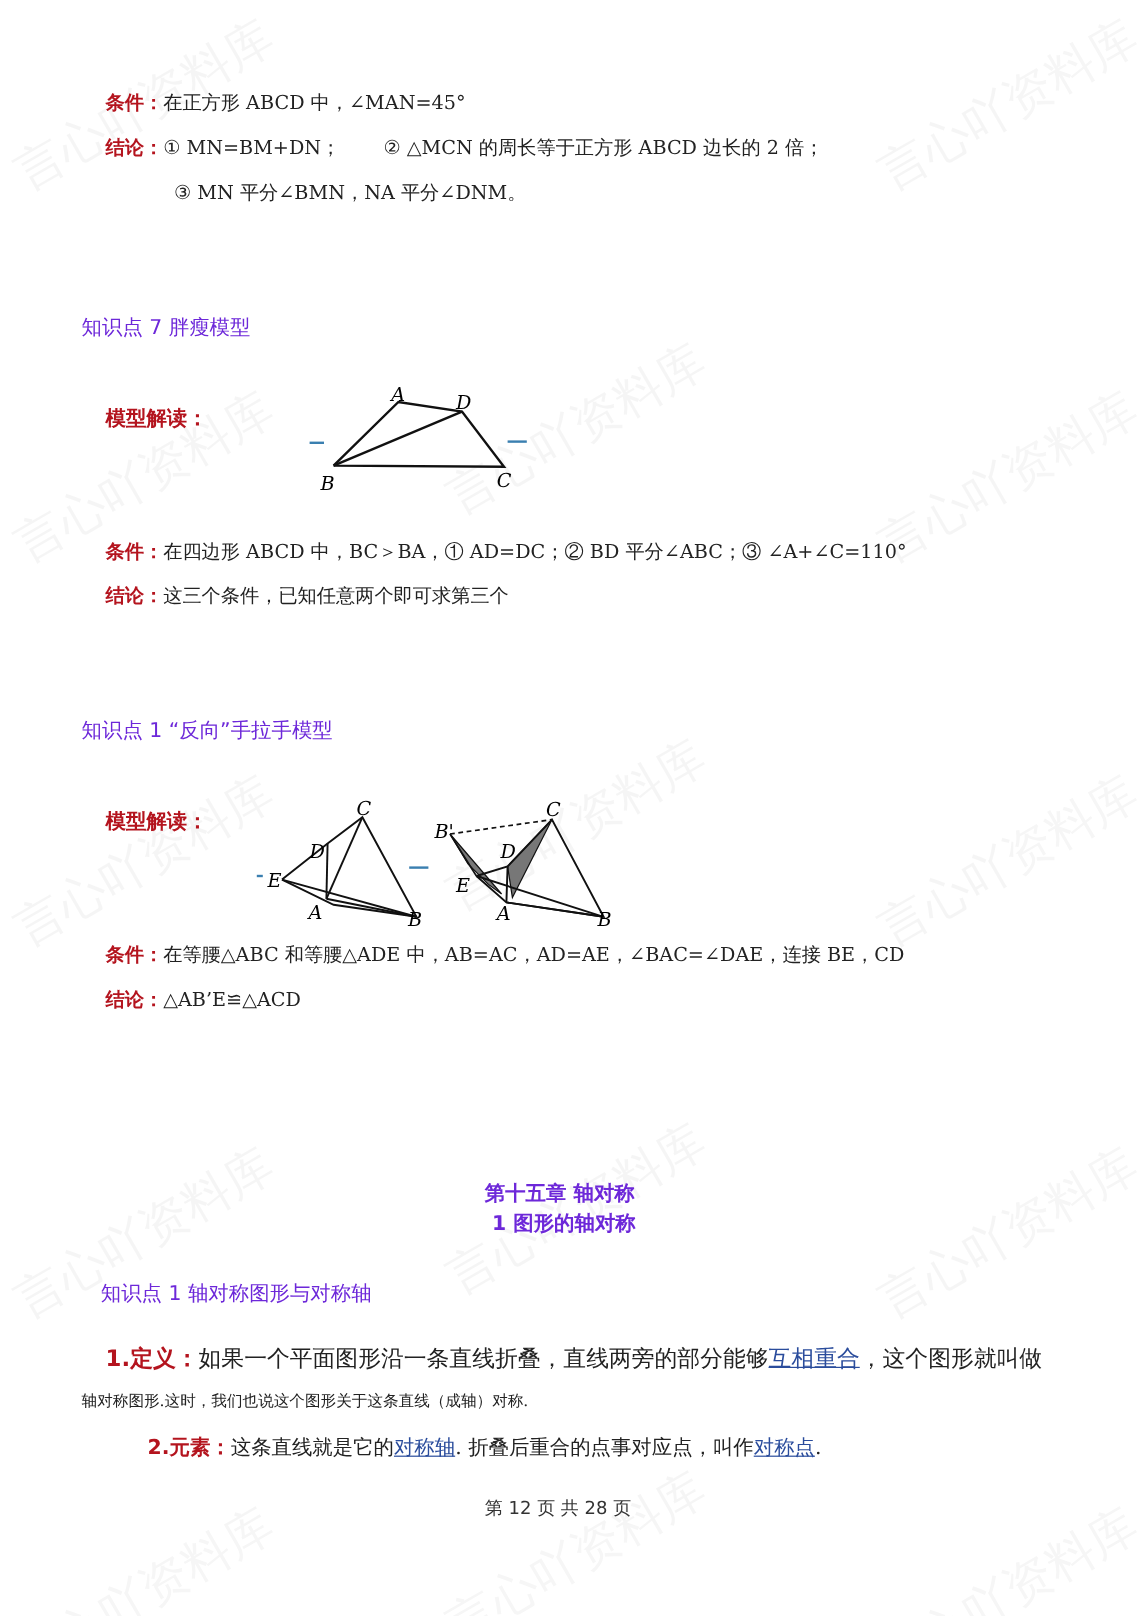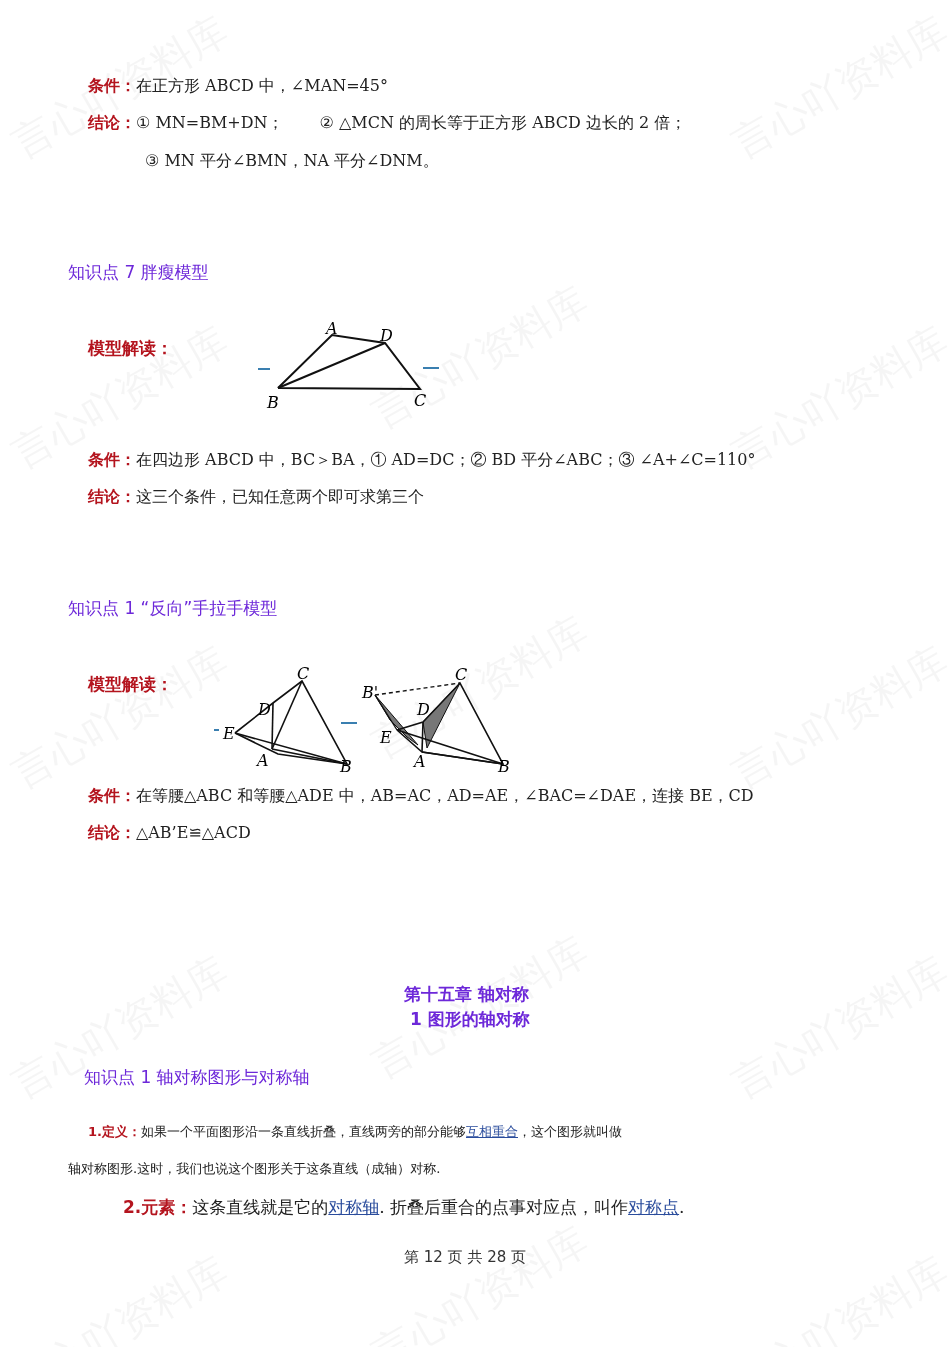--- a/index.html
+++ b/index.html
@@ -96,21 +96,21 @@
   <span class="label">条件：</span><span>在等腰△ABC 和等腰△ADE 中，AB=AC，AD=AE，∠BAC=∠DAE，连接 BE，CD</span>
 </div>
 <div class="abs txt" style="left:88px;top:822px;">
   <span class="label">结论：</span><span>△AB’E≌△ACD</span>
 </div>
 
 <div class="abs heading" style="left:404px;top:970px;font-weight:bold;margin-top:13px;">第十五章  轴对称</div>
 <div class="abs heading" style="left:410px;top:1008px;font-weight:bold;">1  图形的轴对称</div>
 <div class="abs heading" style="left:68px;top:1066px;margin-left:16px;">知识点 1  轴对称图形与对称轴</div>
 
-<div class="abs txt" style="left:88px;top:1121px;font-size:13px;">
+<div class="abs txt" style="left:88px;top:1121px;font-size:19px;">
   <span class="label">1.定义：</span><span>如果一个平面图形沿一条直线折叠，直线两旁的部分能够</span><span class="link">互相重合</span><span>，这个图形就叫做</span>
 </div>
 <div class="abs txt" style="left:68px;top:1158px;font-size:13px;">轴对称图形.这时，我们也说这个图形关于这条直线（成轴）对称.</div>
 <div class="abs txt" style="left:88px;top:1196px;font-size:17px;margin-left:35px;">
   <span class="label">2.元素：</span><span>这条直线就是它的</span><span class="link">对称轴</span><span>. 折叠后重合的点事对应点，叫作</span><span class="link">对称点</span><span>.</span>
 </div>
 
 <div class="abs" style="left:404px;top:1248px;font-size:15px;font-family:'DejaVu Sans',sans-serif;color:#333;">第 12 页 共 28 页</div>
 
 </body></html>

